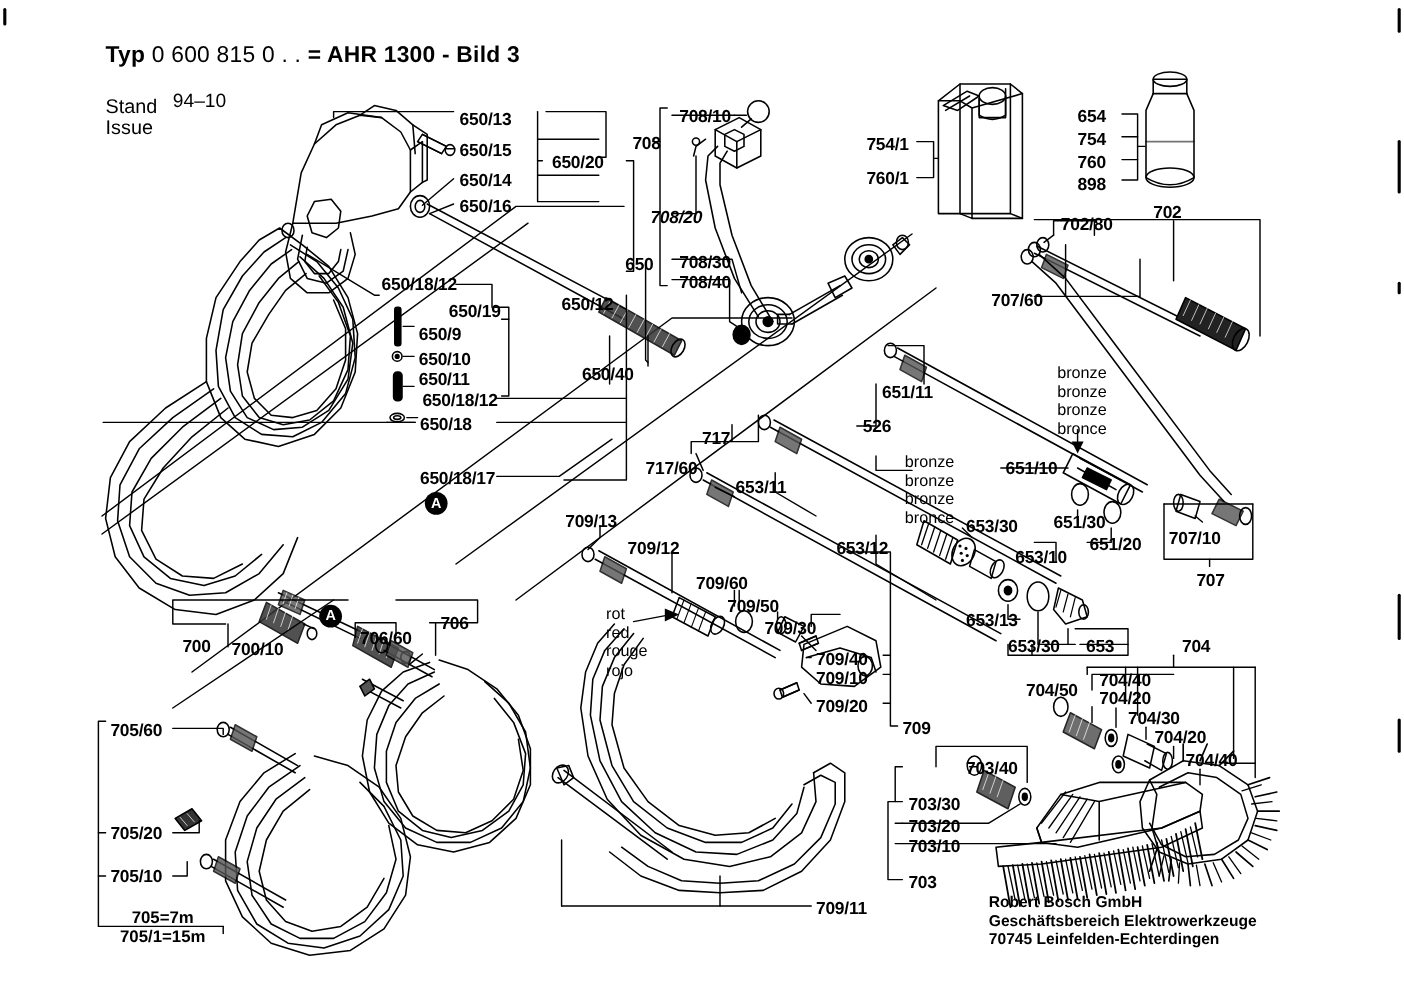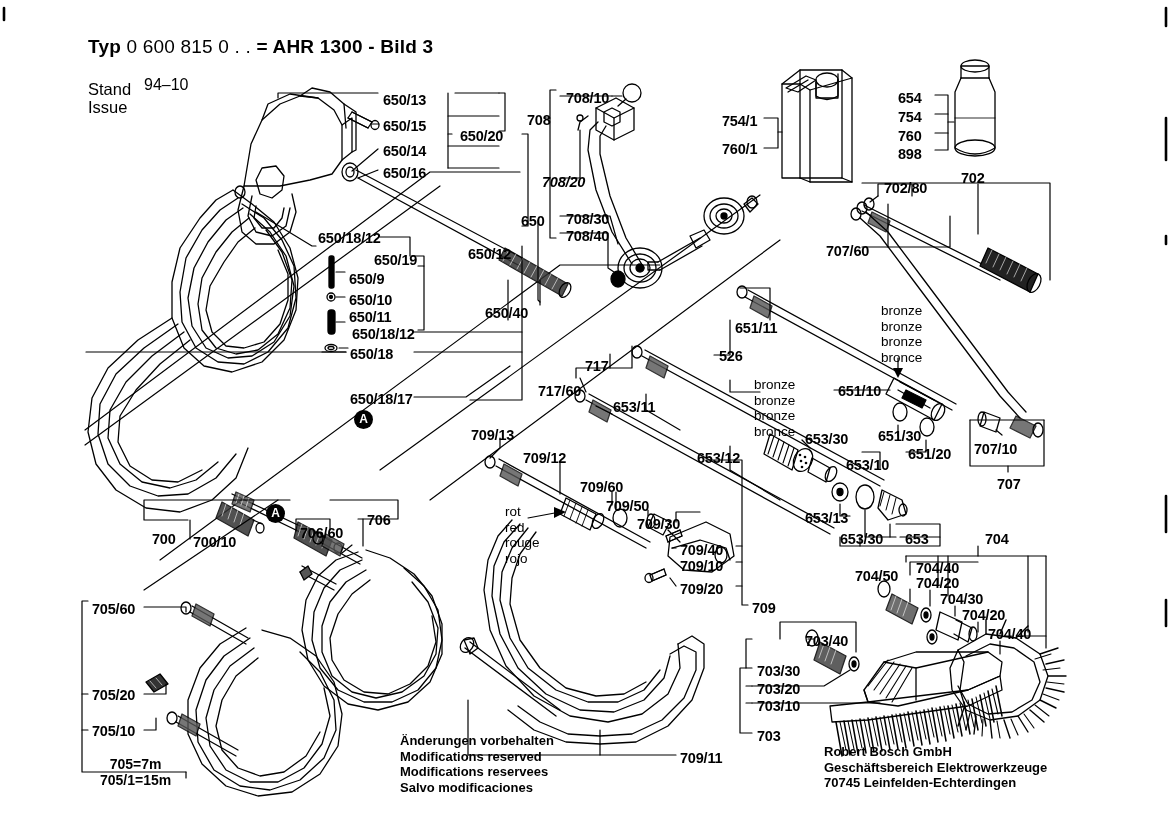--- a/index.html
+++ b/index.html
@@ -870,26 +870,20 @@
   </div>
 
   <div class="lenlbl" style="left:100px; top:756px;">
     <div>705=7m</div>
     <div>705/1=15m</div>
   </div>
 
   <div class="circA" style="left:354px; top:410px;">A</div>
   <div class="circA" style="left:266px; top:504px;">A</div>
 
-  <div class="disc" style="left:400px; top:733px;">
-    <div>Änderungen vorbehalten</div>
-    <div>Modifications reserved</div>
-    <div>Modifications reservees</div>
-    <div>Salvo modificaciones</div>
-  </div>
 
   <div class="addr" style="left:824px; top:744px;">
     <div>Robert Bosch GmbH</div>
     <div>Geschäftsbereich Elektrowerkzeuge</div>
     <div>70745 Leinfelden-Echterdingen</div>
   </div>
 
 </div>
 
 </body></html>

